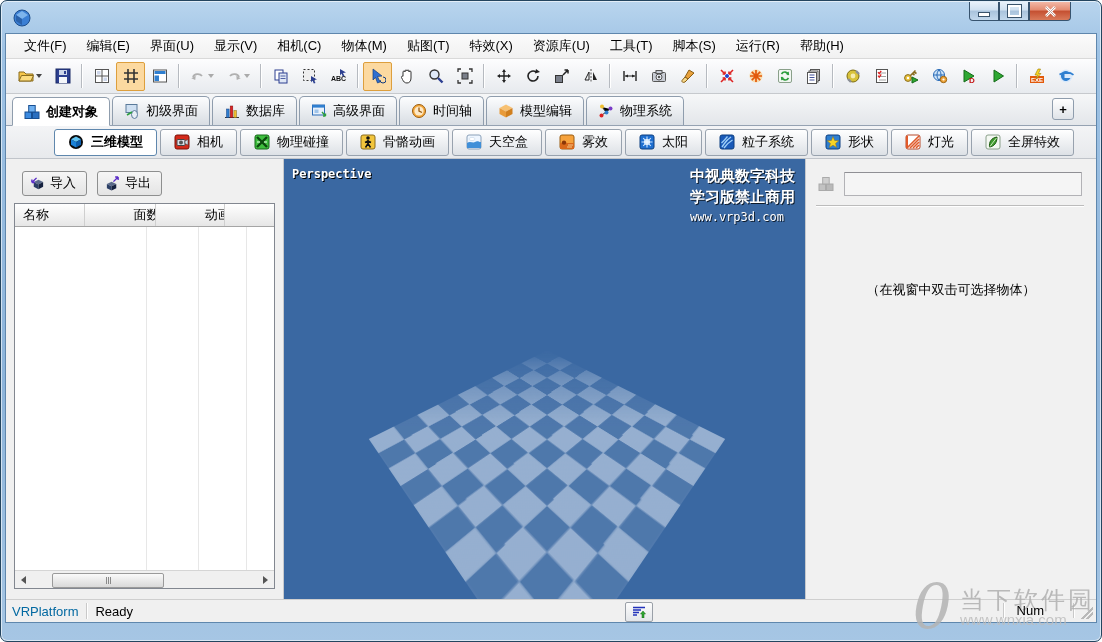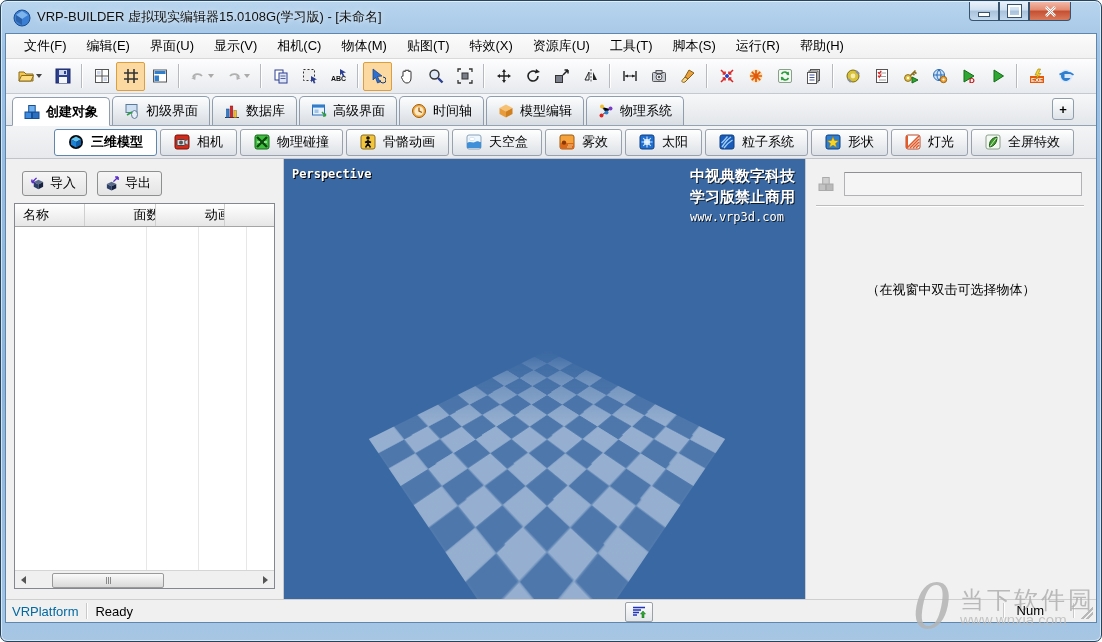--- a/index.html
+++ b/index.html
@@ -129,21 +129,20 @@
 <body>
 
 <div class="frame">
 
   <div class="titlebar">
     <svg class="app-icon" viewBox="0 0 18 18">
       <circle cx="9" cy="9" r="8" fill="#3b7fd4" stroke="#1d4e8c"></circle>
       <path d="M9 2 L15 6 L9 10 L3 6 Z" fill="#7db4ec"></path>
       <path d="M3 6 L9 10 L9 16 L3 12 Z" fill="#2a62ab"></path>
     </svg>
-    <span class="title-text">VRP-BUILDER 虚拟现实编辑器15.0108G(学习版) - [未命名]</span>
     <div class="winbtns">
       <div class="wb min">
           <span class="minbar"></span>
         </div>
       <div class="wb">
           <span class="restbox"></span>
         </div>
       <div class="wb cls">
         <svg width="11" height="11" viewBox="0 0 11 11">
           <path d="M1 1 L10 10 M10 1 L1 10" stroke="#fff" stroke-width="2.6"></path>

